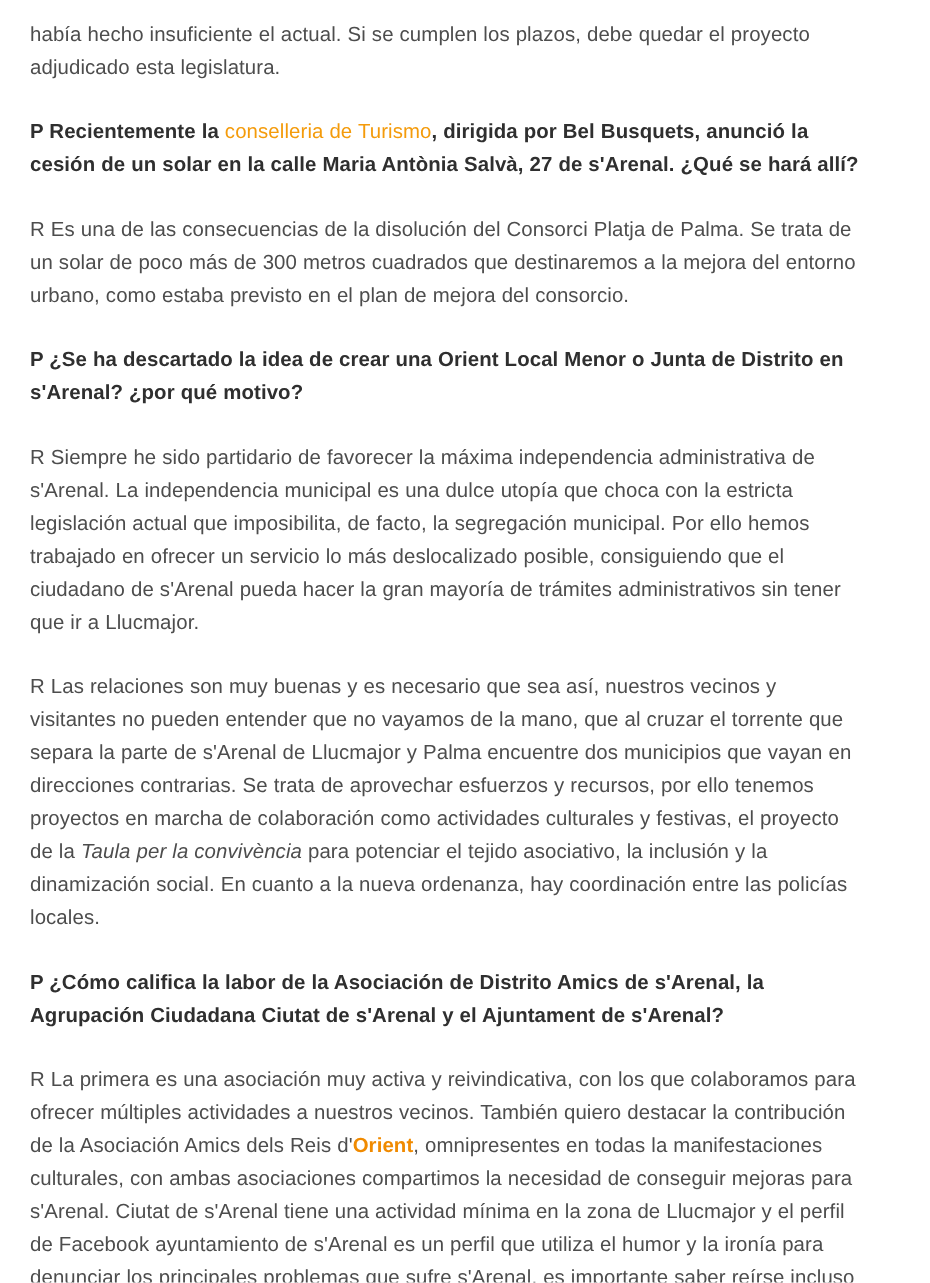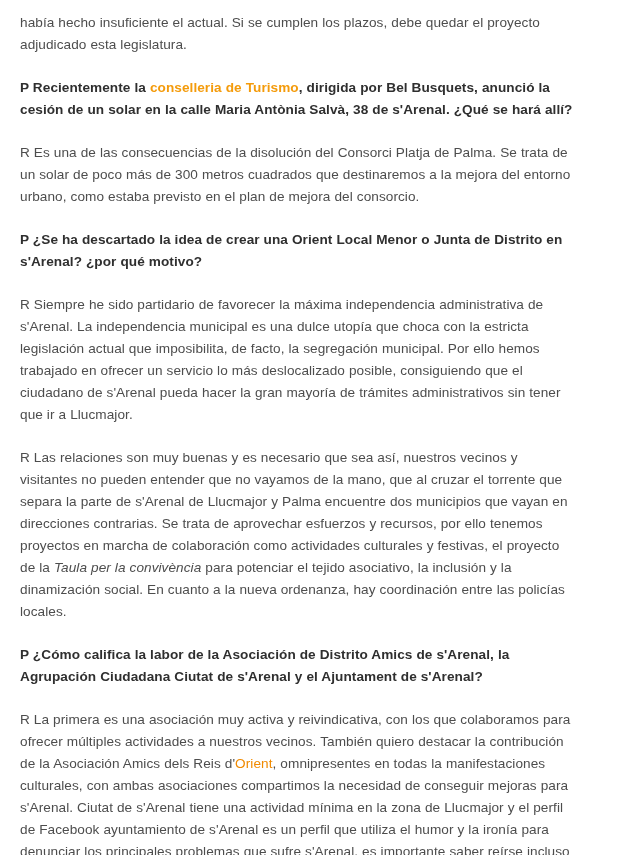--- a/index.html
+++ b/index.html
@@ -33,36 +33,36 @@
     color: #2f2f2f;
     font-weight: bold;
   }
   p.para.answer {
     color: #4d4d4d;
     font-weight: normal;
   }
   a.inline-link {
     color: #f08a00;
     text-decoration: none;
-    font-weight: normal;
+    font-weight: bold;
   }
   p.para.question a.inline-link {
     color: #f49b0b;
-    font-weight: bold;
+    font-weight: normal;
     text-align: right;
   }
   em.work-title {
     font-style: italic;
   }
 </style>
 </head>
 <body>
 
 <article id="article">
     <p class="para answer"><span>había hecho insuficiente el actual. Si se cumplen los plazos, debe quedar el proyecto adjudicado esta legislatura.</span></p>
-    <p class="para question"><span>P Recientemente la </span><a class="inline-link" href="#">conselleria de Turismo</a><span>, dirigida por Bel Busquets, anunció la cesión de un solar en la calle Maria Antònia Salvà, 38 de s'Arenal. ¿Qué se hará allí?</span></p>
+    <p class="para question"><span>P Recientemente la </span><a class="inline-link" href="#">conselleria de Turismo</a><span>, dirigida por Bel Busquets, anunció la cesión de un solar en la calle Maria Antònia Salvà, 27 de s'Arenal. ¿Qué se hará allí?</span></p>
     <p class="para answer"><span>R Es una de las consecuencias de la disolución del Consorci Platja de Palma. Se trata de un solar de poco más de 300 metros cuadrados que destinaremos a la mejora del entorno urbano, como estaba previsto en el plan de mejora del consorcio.</span></p>
     <p class="para question"><span>P ¿Se ha descartado la idea de crear una Orient Local Menor o Junta de Distrito en s'Arenal? ¿por qué motivo?</span></p>
     <p class="para answer"><span>R Siempre he sido partidario de favorecer la máxima independencia administrativa de s'Arenal. La independencia municipal es una dulce utopía que choca con la estricta legislación actual que imposibilita, de facto, la segregación municipal. Por ello hemos trabajado en ofrecer un servicio lo más deslocalizado posible, consiguiendo que el ciudadano de s'Arenal pueda hacer la gran mayoría de trámites administrativos sin tener que ir a Llucmajor.</span></p>
     <p class="para answer"><span>R Las relaciones son muy buenas y es necesario que sea así, nuestros vecinos y visitantes no pueden entender que no vayamos de la mano, que al cruzar el torrente que separa la parte de s'Arenal de Llucmajor y Palma encuentre dos municipios que vayan en direcciones contrarias. Se trata de aprovechar esfuerzos y recursos, por ello tenemos proyectos en marcha de colaboración como actividades culturales y festivas, el proyecto de la </span><em class="work-title">Taula per la convivència</em><span> para potenciar el tejido asociativo, la inclusión y la dinamización social. En cuanto a la nueva ordenanza, hay coordinación entre las policías locales.</span></p>
     <p class="para question"><span>P ¿Cómo califica la labor de la Asociación de Distrito Amics de s'Arenal, la Agrupación Ciudadana Ciutat de s'Arenal y el Ajuntament de s'Arenal?</span></p>
     <p class="para answer"><span>R La primera es una asociación muy activa y reivindicativa, con los que colaboramos para ofrecer múltiples actividades a nuestros vecinos. También quiero destacar la contribución de la Asociación Amics dels Reis d'</span><a class="inline-link" href="#">Orient</a><span>, omnipresentes en todas la manifestaciones culturales, con ambas asociaciones compartimos la necesidad de conseguir mejoras para s'Arenal. Ciutat de s'Arenal tiene una actividad mínima en la zona de Llucmajor y el perfil de Facebook ayuntamiento de s'Arenal es un perfil que utiliza el humor y la ironía para denunciar los principales problemas que sufre s'Arenal, es importante saber reírse incluso de nuestros problemas.</span></p>
   </article>
 
 </body></html>

